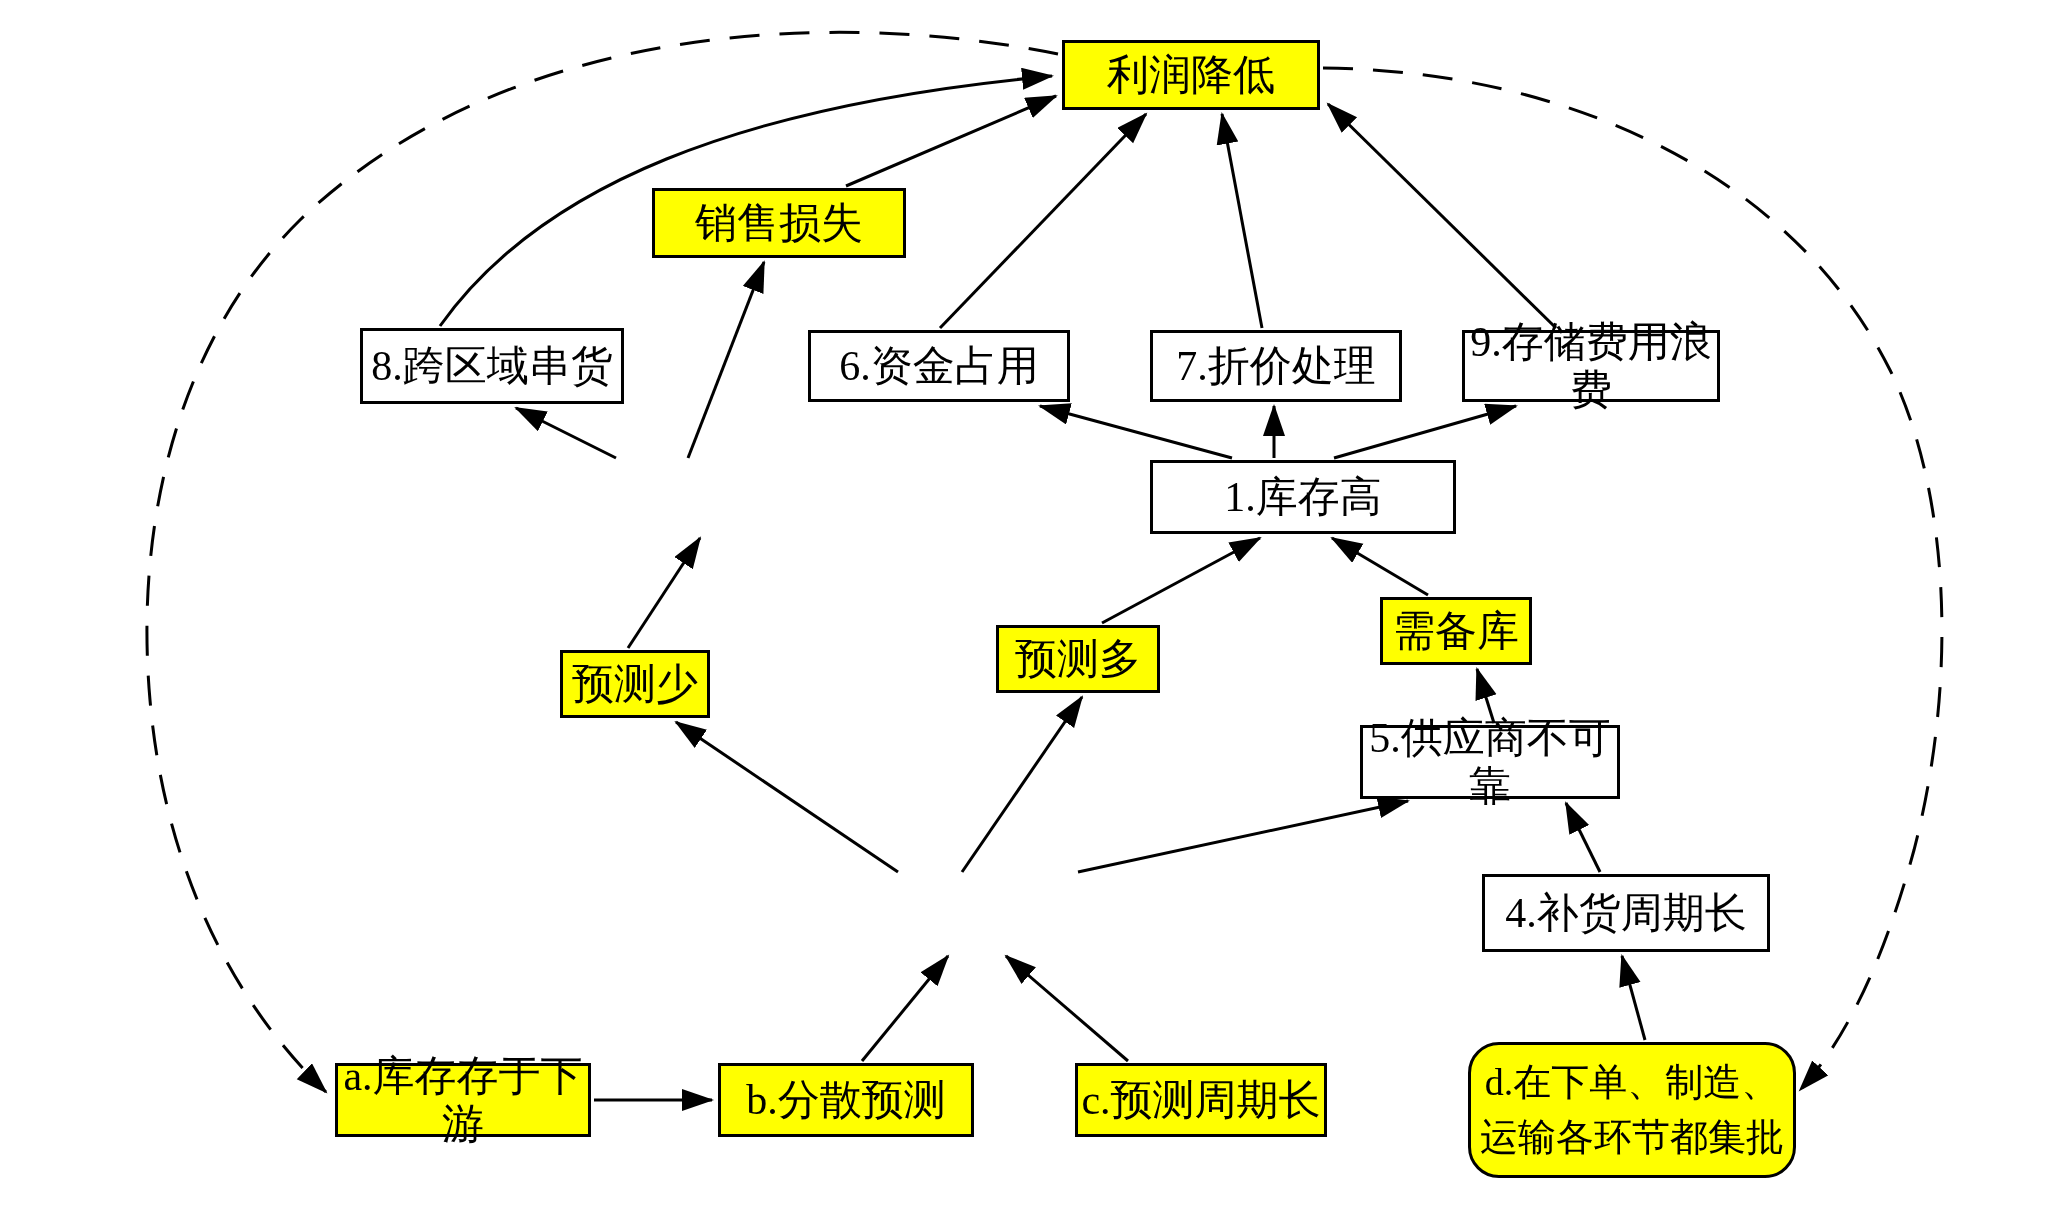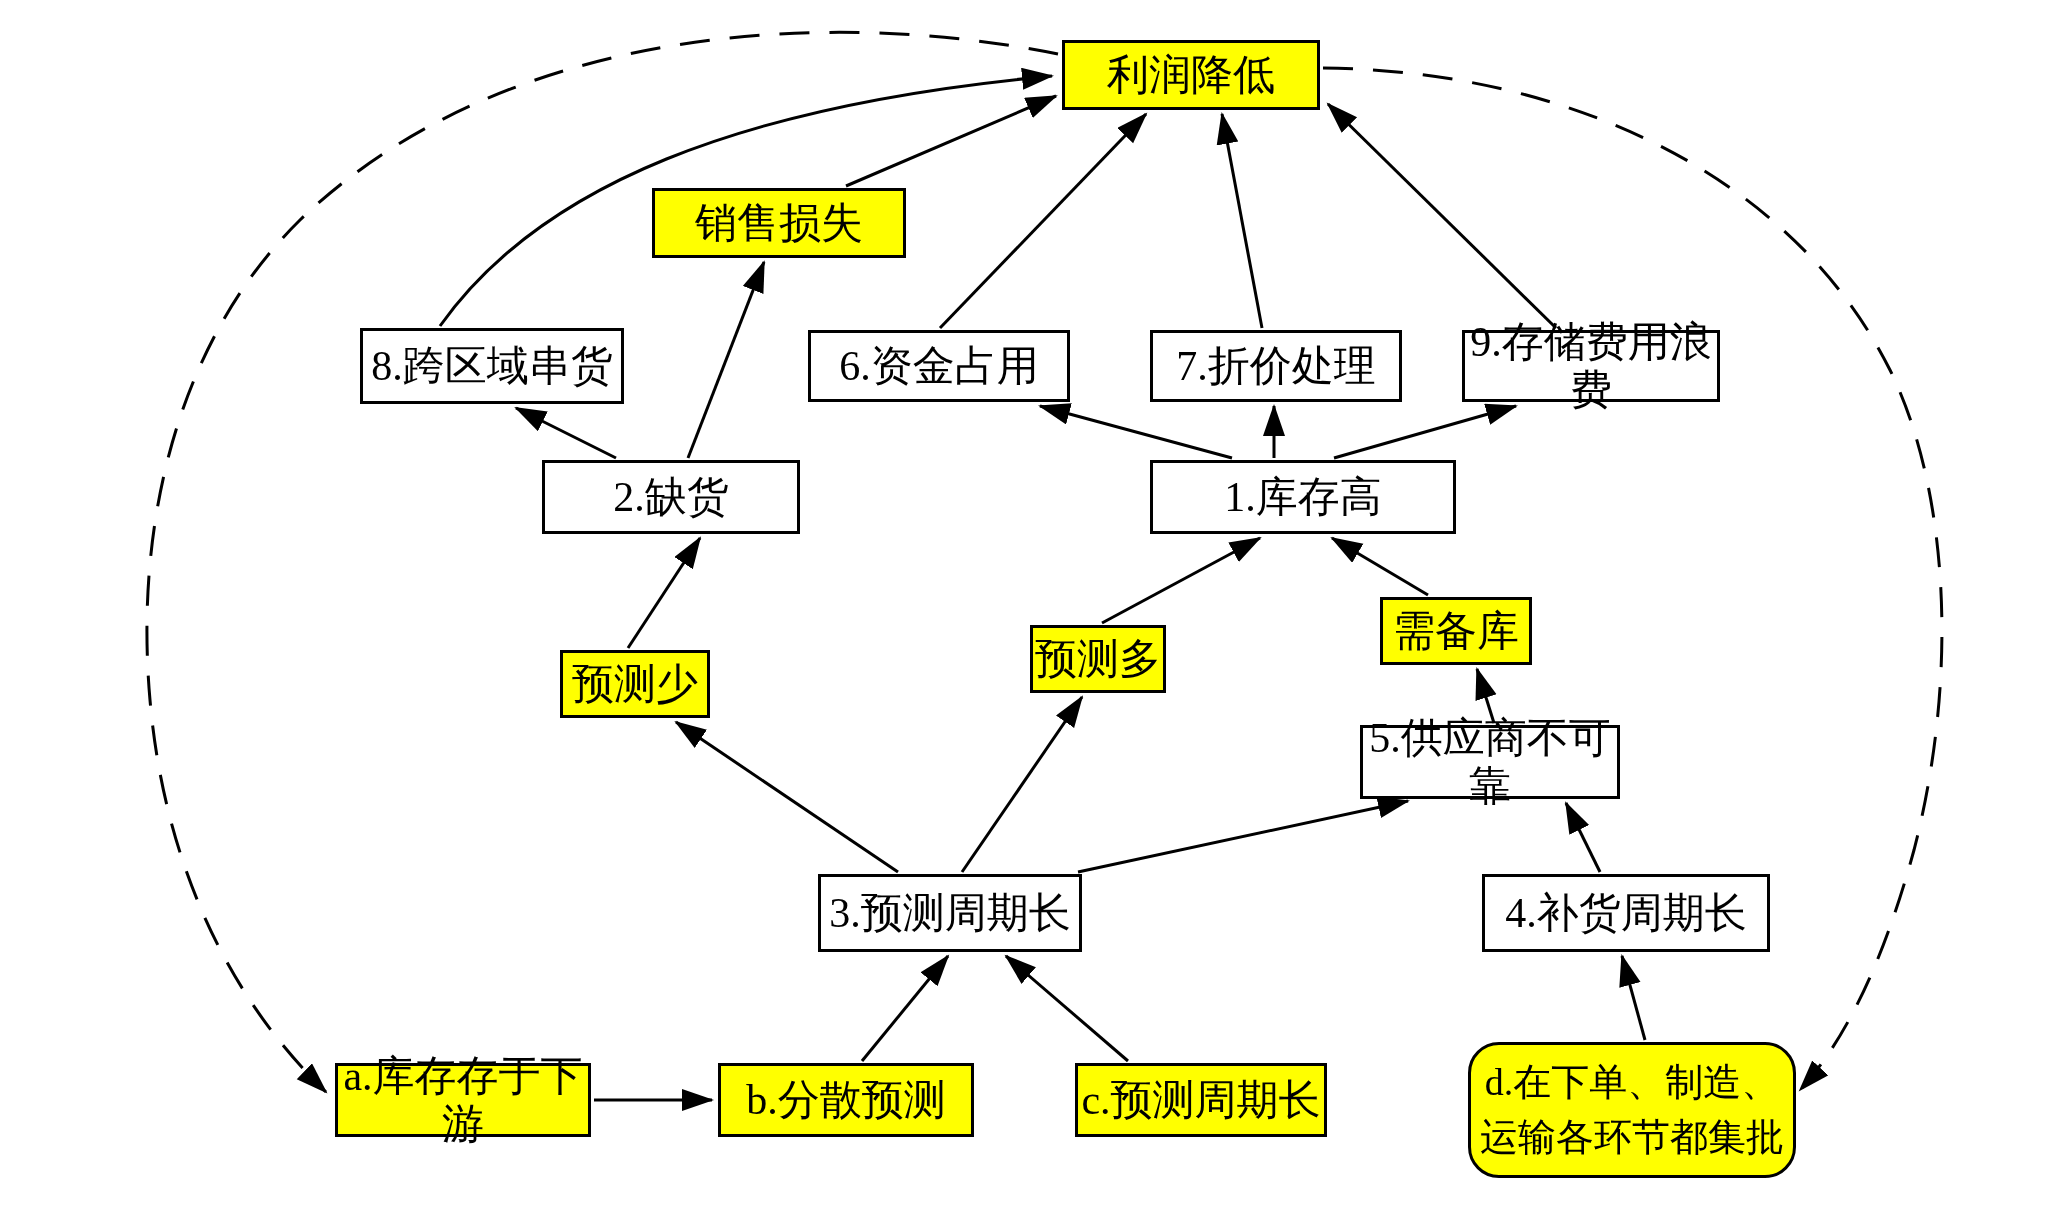--- a/index.html
+++ b/index.html
@@ -73,33 +73,31 @@
   <div class="node hl" style="left:652px;top:188px;width:254px;height:70px">销售损失</div>
 
   <div class="node" style="left:360px;top:328px;width:264px;height:76px">8.跨区域串货</div>
 
   <div class="node" style="left:808px;top:330px;width:262px;height:72px">6.资金占用</div>
 
   <div class="node" style="left:1150px;top:330px;width:252px;height:72px">7.折价处理</div>
 
   <div class="node" style="left:1462px;top:330px;width:258px;height:72px">9.存储费用浪费</div>
 
-  <div class="node" style="left:542px;top:460px;width:258px;height:74px">2.缺货</div>
 
   <div class="node" style="left:1150px;top:460px;width:306px;height:74px">1.库存高</div>
 
   <div class="node hl" style="left:560px;top:650px;width:150px;height:68px">预测少</div>
 
-  <div class="node hl" style="left:1030px;top:625px;width:136px;height:68px">预测多</div>
+  <div class="node hl" style="left:996px;top:625px;width:164px;height:68px">预测多</div>
 
   <div class="node hl" style="left:1380px;top:597px;width:152px;height:68px">需备库</div>
 
   <div class="node" style="left:1360px;top:725px;width:260px;height:74px">5.供应商不可靠</div>
 
-  <div class="node" style="left:818px;top:874px;width:264px;height:78px">3.预测周期长</div>
 
   <div class="node" style="left:1482px;top:874px;width:288px;height:78px">4.补货周期长</div>
 
   <div class="node hl" style="left:718px;top:1063px;width:256px;height:74px">b.分散预测</div>
 
   <div class="node hl" style="left:335px;top:1063px;width:256px;height:74px">a.库存存于下游</div>
 
   <div class="node hl" style="left:1075px;top:1063px;width:252px;height:74px">c.预测周期长</div>
 
   <div class="node hl small-text" style="left:1468px;top:1042px;width:328px;height:136px">d.在下单、制造、

